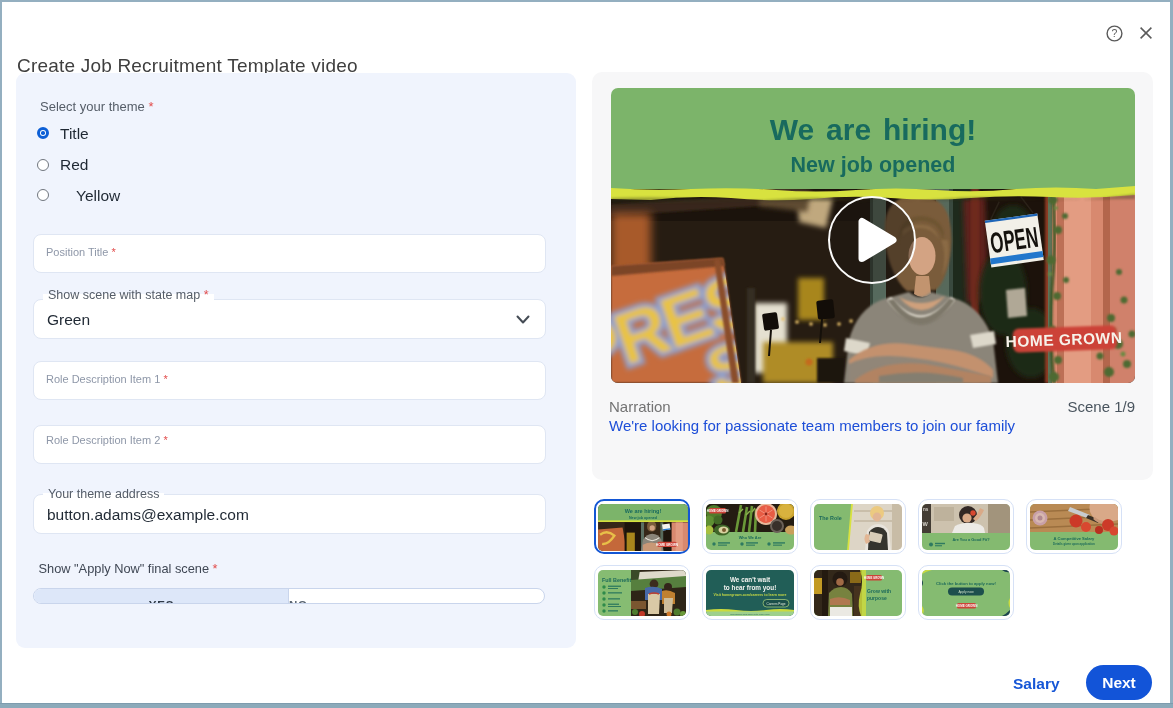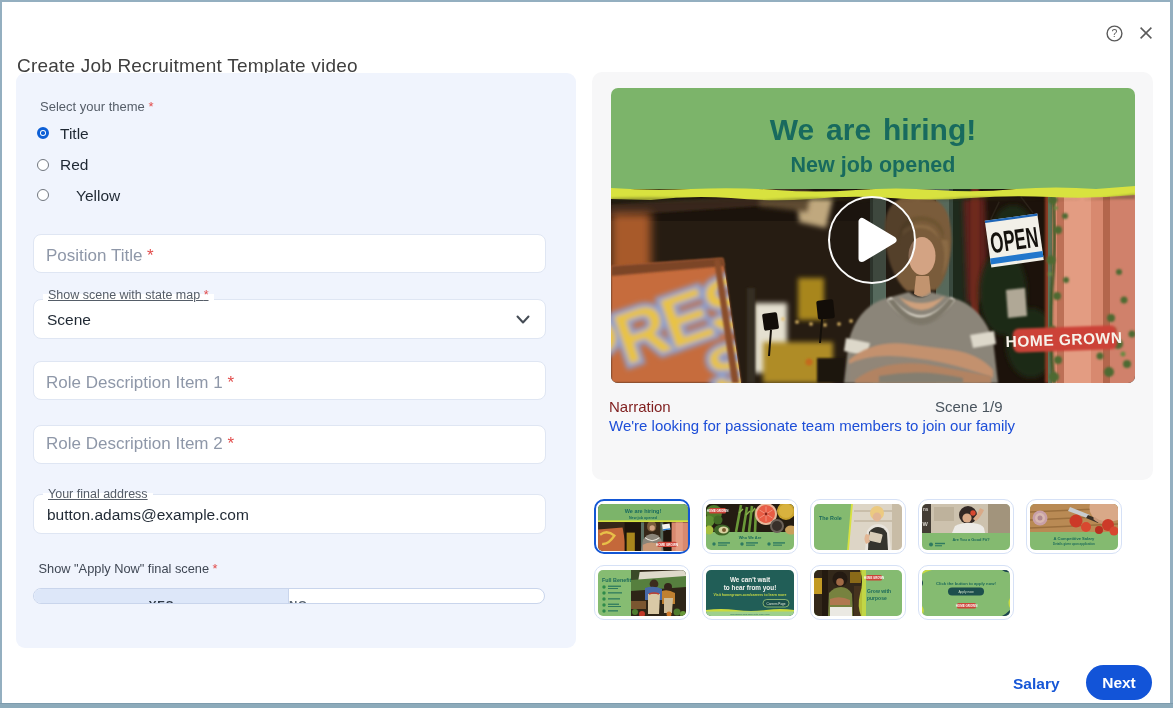--- a/index.html
+++ b/index.html
@@ -13,23 +13,23 @@
   #frB{left:0;top:703px;width:1173px;height:5px;background:#8caaba;border-top:1px solid #7e9cae;box-sizing:border-box;}
   
   #title{left:17px;top:19px;font-size:19px;color:#3f3f3f;letter-spacing:0.2px;margin-top:36px;}
   
   #lpanel{left:16px;top:72.5px;width:560px;height:575px;background:#f0f4fd;border-radius:9px;}
   .smlab{font-size:13px;color:#555d68;text-align:center;}
   .star{color:#e24c4b;}
   .radio{width:12px;height:12px;border-radius:50%;box-sizing:border-box;}
   .rlab{font-size:15.5px;color:#1f2833;}
   .inp{background:#fff;border:1px solid #dfe6f3;border-radius:8px;box-sizing:border-box;}
-  .ph{font-size:17px;color:#8e97a8;}
+  .ph{font-size:11px;color:#8e97a8;}
   .val{font-size:15.5px;color:#1f2833;}
-  .flab{font-size:12.5px;color:#555d68;background:linear-gradient(#f0f4fd 46%,#ffffff 46%);padding:0 5px;text-decoration:underline;}
+  .flab{font-size:12.5px;color:#555d68;background:linear-gradient(#f0f4fd 46%,#ffffff 46%);padding:0 5px;}
   
   #rpanel{left:592px;top:72px;width:561px;height:408px;background:#f7f7f8;border-radius:10px;}
   #video{left:611px;top:88px;width:524px;height:295px;border-radius:7px;overflow:hidden;}
   .thumb{width:96px;height:55px;background:#fff;border:1px solid #d6e1f6;border-radius:10px;box-sizing:border-box;}
   .thumb svg{position:absolute;left:3px;top:4px;border-radius:5px;}
   .tsel{border:2.5px solid #1356d4;}
   .tsel svg{left:2px;top:2.5px;}
   #cancel{font-size:15.5px;font-weight:bold;color:#1656d6;}
   #next{left:1086px;top:665px;width:66px;height:35px;border-radius:17.5px;background:#1254d8;
         color:#fff;font-weight:bold;font-size:15.5px;text-align:center;line-height:35px;}
@@ -55,33 +55,33 @@
 <div class="abs radio" style="left:37px;top:158.5px;border:1.4px solid #70767e;background:#fff;"></div>
 <div class="abs rlab" style="left:60px;top:156px">Red</div>
 <div class="abs radio" style="left:37px;top:189px;border:1.4px solid #70767e;background:#fff;"></div>
 <div class="abs rlab" style="left:76px;top:186.5px">Yellow</div>
 
 <div class="abs inp" style="left:33px;top:234px;width:513px;height:39px;"></div>
 <div class="abs ph" style="left:46px;top:246px">Position Title <span class="star">*</span></div>
 
 <div class="abs inp" style="left:33px;top:299px;width:513px;height:40px;"></div>
 <div class="abs flab" style="left:43px;top:288px">Show scene with state map <span class="star">*</span></div>
-<div class="abs val" style="left:47px;top:311px">Scene</div>
+<div class="abs val" style="left:47px;top:311px">Green</div>
 <svg class="abs" style="left:516px;top:315px" width="14" height="10" viewBox="0 0 14 10">
   <path d="M1.5,1.5 L7,7.5 L12.5,1.5" fill="none" stroke="#454c55" stroke-width="2" stroke-linecap="round" stroke-linejoin="round"></path>
 </svg>
 
 <div class="abs inp" style="left:33px;top:361px;width:513px;height:39px;"></div>
 <div class="abs ph" style="left:46px;top:372.5px">Role Description Item 1 <span class="star">*</span></div>
 
 <div class="abs inp" style="left:33px;top:425px;width:513px;height:39px;"></div>
 <div class="abs ph" style="left:46px;top:434px">Role Description Item 2 <span class="star">*</span></div>
 
 <div class="abs inp" style="left:33px;top:494px;width:513px;height:40px;"></div>
-<div class="abs flab" style="left:43px;top:487px">Your final address</div>
+<div class="abs flab" style="left:43px;top:487px">Your theme address</div>
 <div class="abs val" style="left:47px;top:506px">button.adams@example.com</div>
 
 <div class="abs" style="left:38.5px;top:561px;font-size:12.8px;color:#3f4754">Show "Apply Now" final scene <span class="star">*</span></div>
 
 <div class="abs" style="left:33px;top:588px;width:512px;height:16px;border:1px solid #c9d5ec;border-radius:8px;box-sizing:border-box;overflow:hidden;background:#fff;">
   <div style="position:absolute;left:0;top:0;width:50%;height:100%;background:#dde7f9;border-right:1px solid #c9d5ec;box-sizing:border-box;"></div>
   <div style="position:absolute;left:0;top:0;width:50%;height:100%;text-align:center;line-height:32px;font-size:11.5px;font-weight:bold;letter-spacing:0.8px;color:#2e3947;">YES</div>
   <div style="position:absolute;left:50%;top:0;width:50%;height:100%;text-align:left;line-height:32px;font-size:11.5px;font-weight:bold;letter-spacing:0.8px;color:#5a6572;">NO</div>
 </div>
 
@@ -236,22 +236,22 @@
 <g transform="rotate(-2 453 251)">
 <rect x="402" y="239" width="104" height="24" rx="6" fill="#cc4338" filter="url(#b1)"></rect>
 <text x="453" y="257" font-family="Liberation Sans" font-weight="bold" font-size="15.5" fill="#f7f2ea" text-anchor="middle" letter-spacing="0.5">HOME GROWN</text>
 </g>
 
 <circle cx="261" cy="152" r="43" fill="#1c1712" opacity="0.4"></circle>
 <circle cx="261" cy="152" r="43" fill="none" stroke="#fbfbfa" stroke-width="2"></circle>
 <path d="M251,133.5 L251,170.5 L282,152 Z" fill="#ffffff" stroke="#ffffff" stroke-width="7" stroke-linejoin="round"></path>
 </svg>
 </div>
-<div class="abs" style="left:609px;top:397.5px;font-size:15px;color:#7f1d1d;">Narration</div>
-<div class="abs" style="left:935px;top:397.5px;width:200px;font-size:15px;color:#49545e;">Scene 1/9</div>
+<div class="abs" style="left:609px;top:397.5px;font-size:15px;color:#737373;">Narration</div>
+<div class="abs" style="left:935px;top:397.5px;width:200px;text-align:right;font-size:15px;color:#49545e;">Scene 1/9</div>
 <div class="abs" style="left:609px;top:416.5px;font-size:15px;color:#1d4ed8;">We're looking for passionate team members to join our family</div>
 
 <div class="abs thumb tsel" style="left:593.5px;top:499px">
 <svg width="90" height="47" viewBox="0 0 88 46">
 <rect width="88" height="46" fill="#362718"></rect>
 <path d="M0,25 L24,23 L28,46 L0,46 Z" fill="#c4683a"></path>
 <path d="M2,30 Q9,25 16,31 Q10,40 4,39" stroke="#e8c048" stroke-width="2.4" fill="none"></path>
 <rect x="26" y="18" width="16" height="28" fill="#1d140c"></rect>
 <rect x="28" y="28" width="8" height="18" fill="#a8861c"></rect>
 <rect x="42" y="18" width="3" height="28" fill="#5b6f62"></rect>

